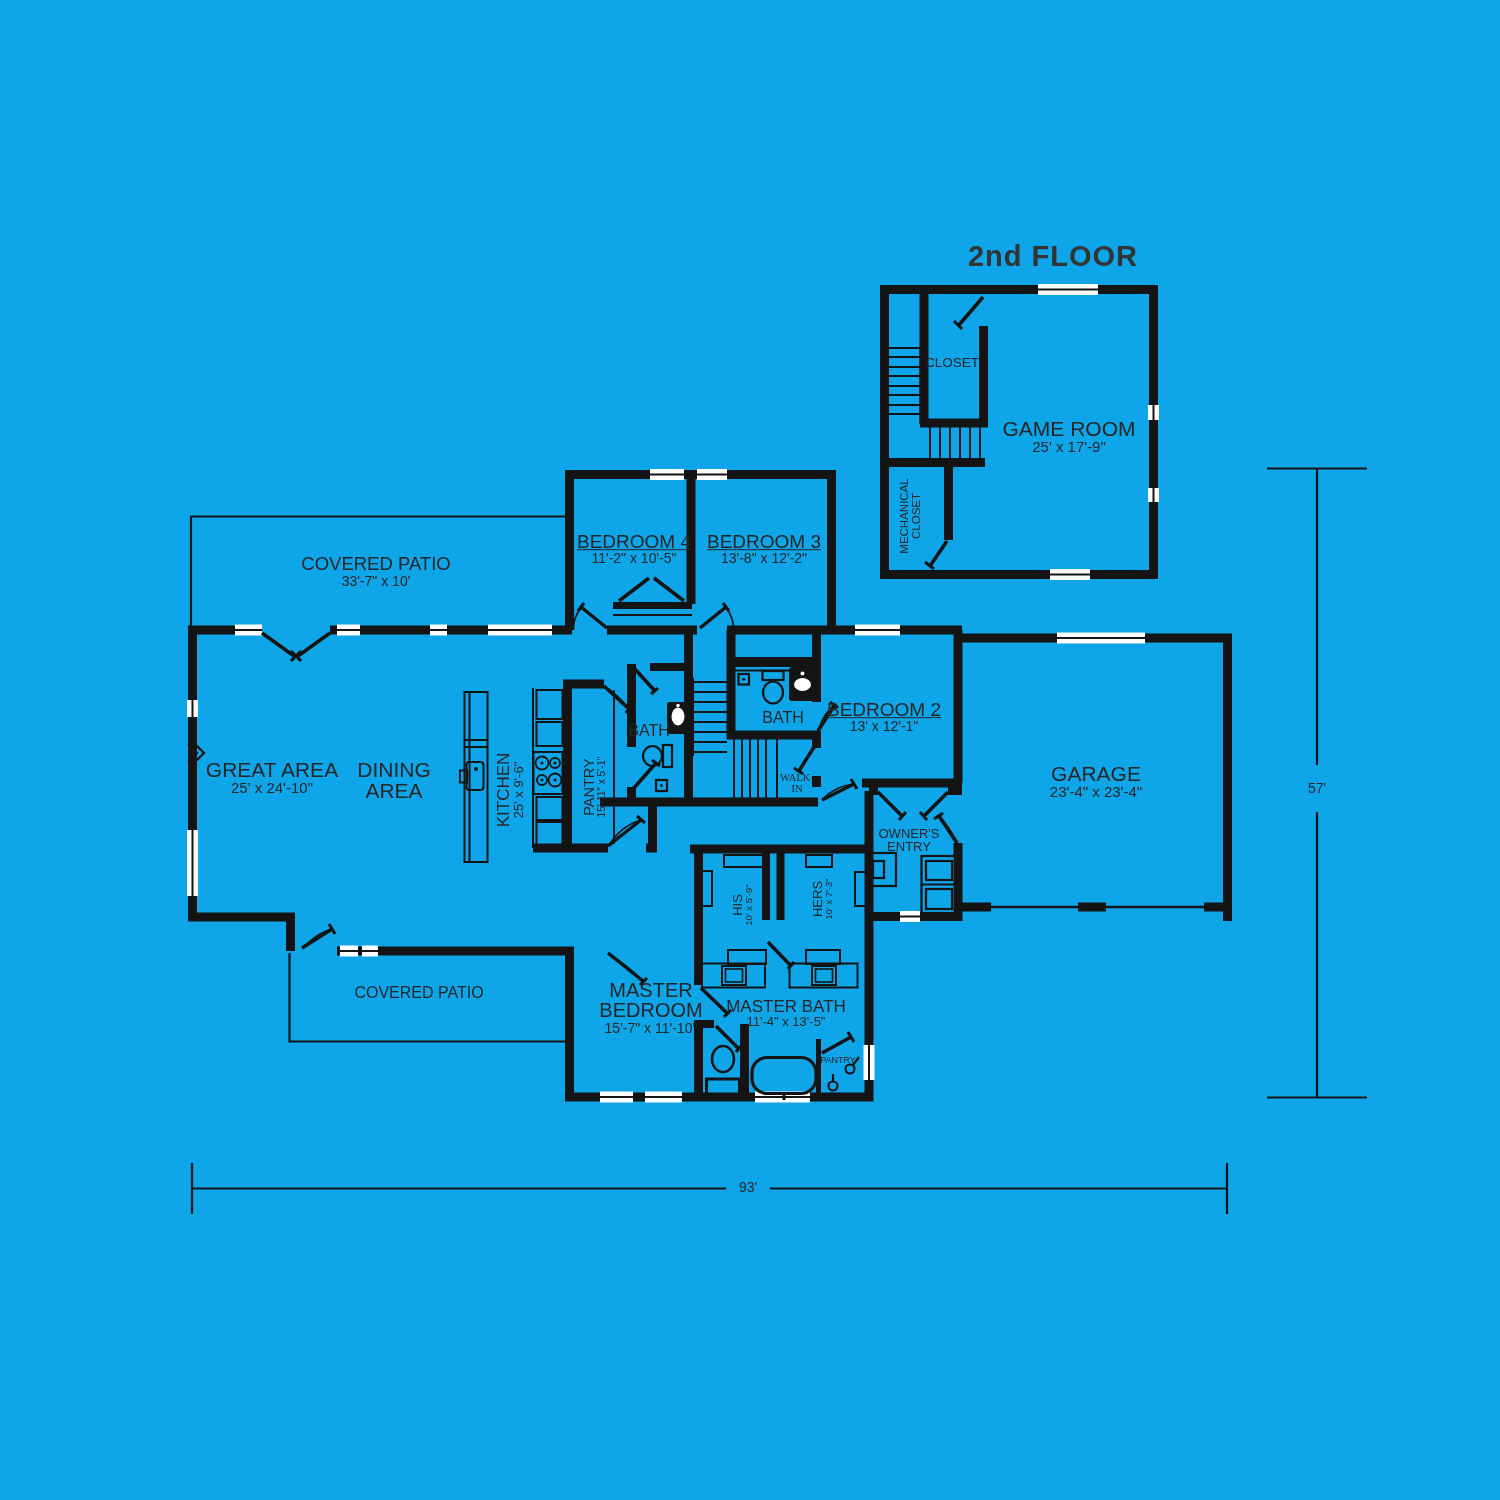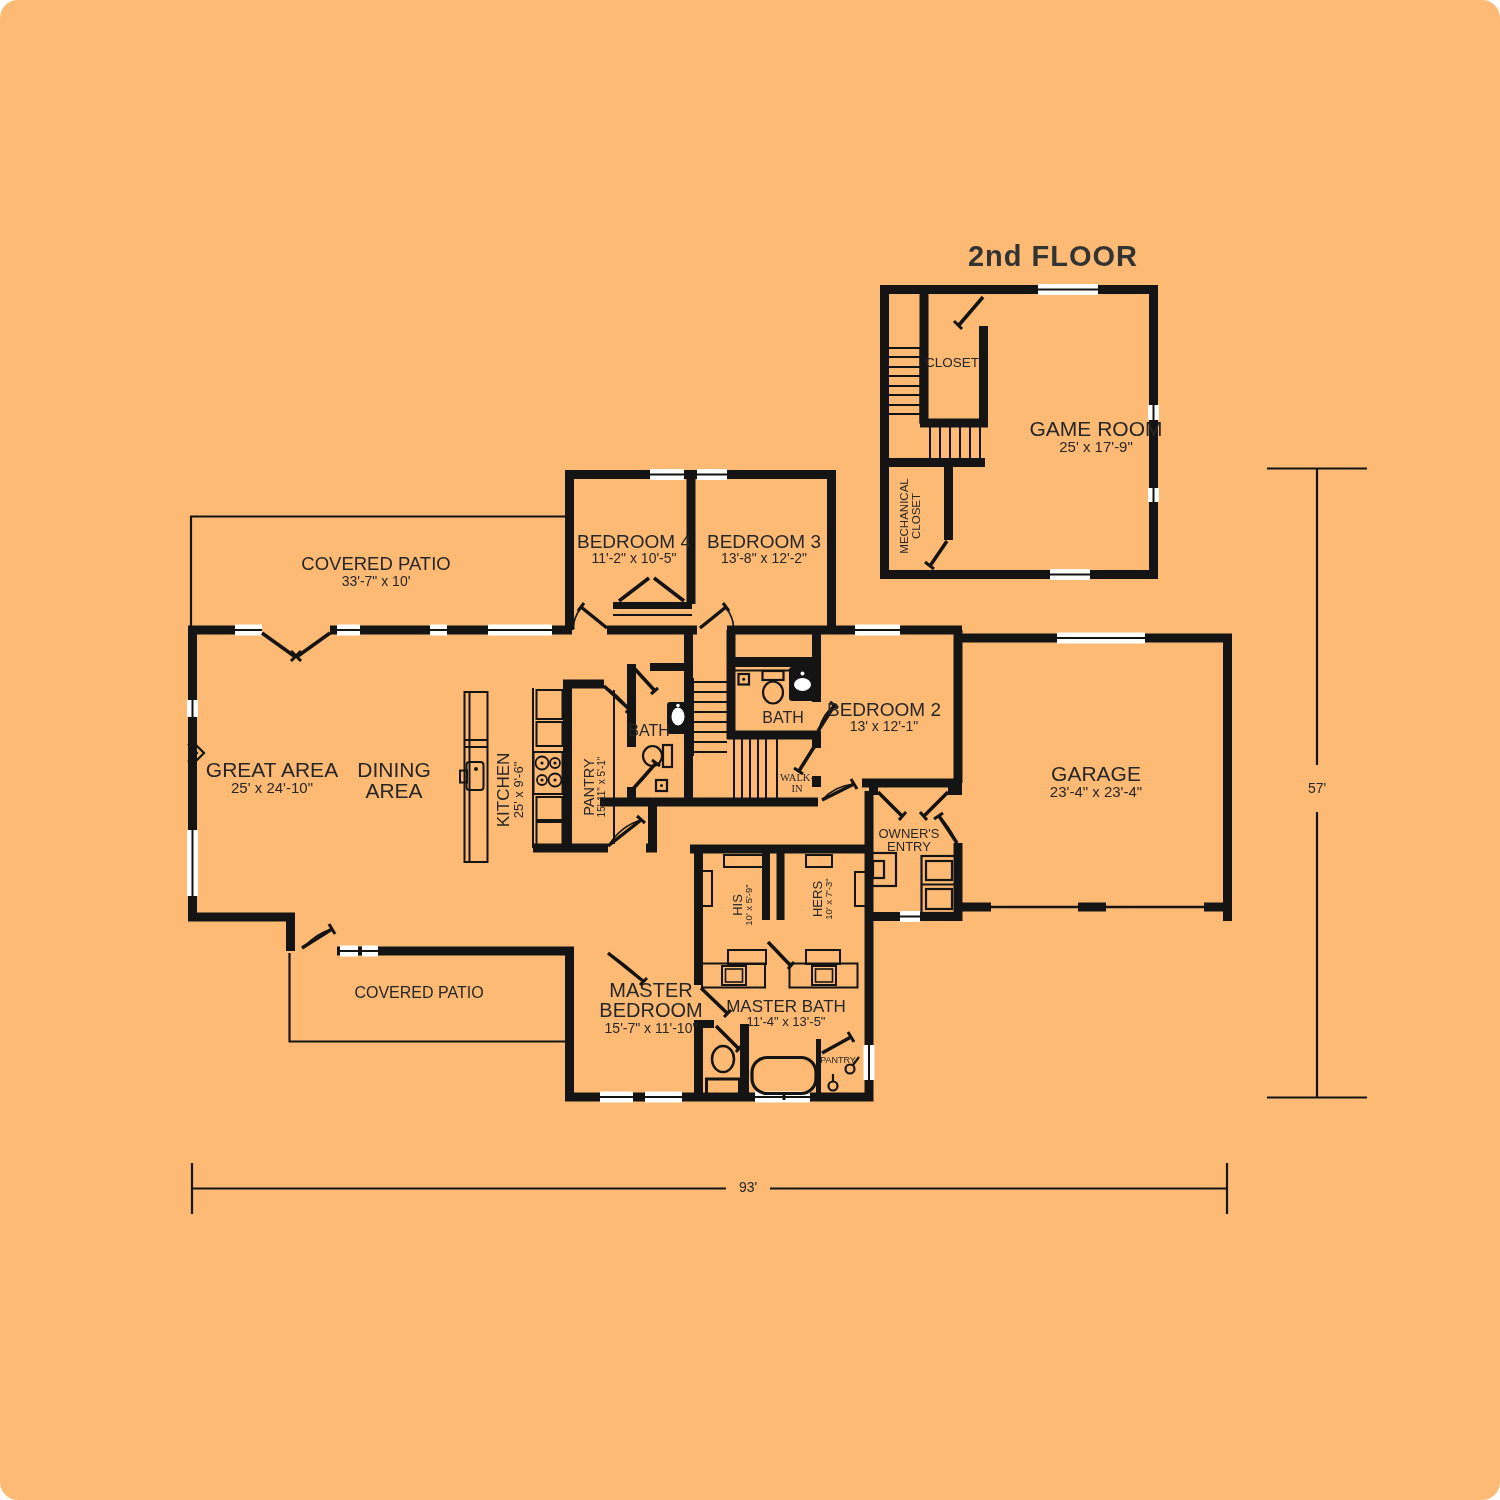--- a/index.html
+++ b/index.html
@@ -1,24 +1,24 @@
 <!DOCTYPE html>
 <html><head>
 <meta charset="utf-8">
 <style>
   html,body{margin:0;padding:0;background:#ffffff;}
-  #plan{position:relative;width:1500px;height:1500px;background:#fdba74;overflow:hidden;
-        font-family:"Liberation Sans","DejaVu Sans",sans-serif;border-radius:18px;}
+  #plan{position:relative;width:1500px;height:1500px;background:#0ea5e9;overflow:hidden;
+        font-family:"Liberation Sans","DejaVu Sans",sans-serif;}
   #plan svg{position:absolute;left:0;top:0;}
   .lbl{position:absolute;transform:translate(-50%,-50%);text-align:center;
        white-space:nowrap;color:#262626;line-height:1.02;}
   .rot{transform:translate(-50%,-50%) rotate(-90deg);}
   .ttl{font-size:29px;letter-spacing:1px;color:#333;font-weight:600;}
   .rm{font-size:21px;}
-  .rm-s{font-size:19px;}
+  .rm-s{font-size:19px;text-decoration:underline;}
   .sz{font-size:15px;}
   .sz-s{font-size:14px;}
   .tiny{font-size:10.5px;font-family:Liberation Serif, serif;}
   .dim{font-size:14px;}
 </style>
 </head>
 <body>
 
 <div id="plan">
 
@@ -236,21 +236,21 @@
              M854,784 Q835,786 823,799 M902,816 Q885,800 879,793
              M924,816 Q941,800 947,793 M939,816 Q949,826 956,841
              M959,325 Q973,309 982,299 M930,566 Q939,553 946,542
              M332,929 Q317,933 304,947"></path>
   </g>
 </svg>
 
   <div class="lbl ttl" style="left:1053px;top:257px">2nd FLOOR</div>
 
   <div class="lbl" style="left:952px;top:363px;font-size:13.5px">CLOSET</div>
-  <div class="lbl" style="left:1096px;top:436px">
+  <div class="lbl" style="left:1069px;top:436px">
     <div class="rm">GAME ROOM</div>
     <div class="sz">25' x 17'-9"</div>
   </div>
   <div class="lbl rot" style="left:911px;top:516px;font-size:11.5px">
     <div>MECHANICAL</div>
     <div>CLOSET</div>
   </div>
 
   <div class="lbl" style="left:634px;top:549px">
     <div class="rm-s">BEDROOM 4</div>

